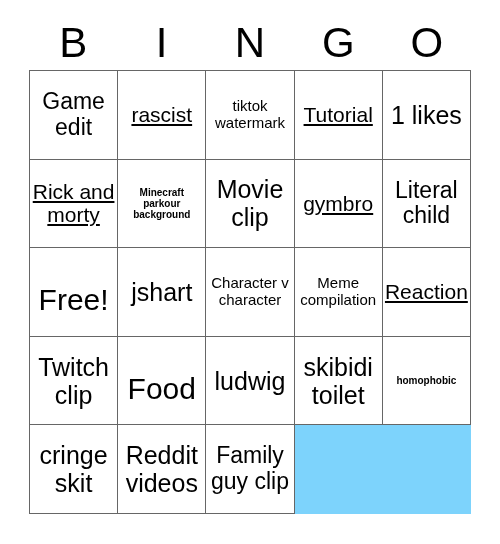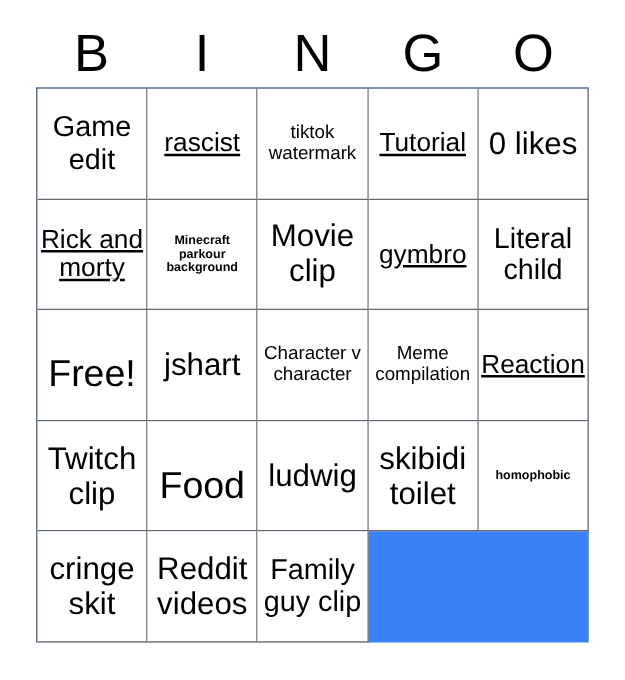--- a/index.html
+++ b/index.html
@@ -45,21 +45,21 @@
     left: 29px;
     top: 70px;
     width: 442px;
     height: 444px;
     display: grid;
     grid-template-columns: repeat(5, 1fr);
     grid-template-rows: repeat(5, 1fr);
     border-top: 1px solid #666666;
     border-left: 1px solid #666666;
     box-sizing: border-box;
-    background: #3b82f6;
+    background: #7dd3fc;
   }
   .cell {
     border-right: 1px solid #666666;
     border-bottom: 1px solid #666666;
     box-sizing: border-box;
     display: flex;
     align-items: center;
     justify-content: center;
     text-align: center;
     padding: 1px 2px;
@@ -104,21 +104,21 @@
         <span class="cell-text">rascist</span>
       </div>
     <div class="cell fs-sm">
         <span class="cell-text">tiktok watermark</span>
       </div>
     <div class="cell fs-md">
         <span class="cell-text">Tutorial</span>
       </div>
 
     <div class="cell fs-xl">
-        <span class="cell-text">0 likes</span>
+        <span class="cell-text">1 likes</span>
       </div>
     <div class="cell fs-md">
         <span class="cell-text">Rick and morty</span>
       </div>
     <div class="cell fs-xs">
         <span class="cell-text">Minecraft parkour background</span>
       </div>
     <div class="cell fs-xl">
         <span class="cell-text">Movie clip</span>
       </div>

